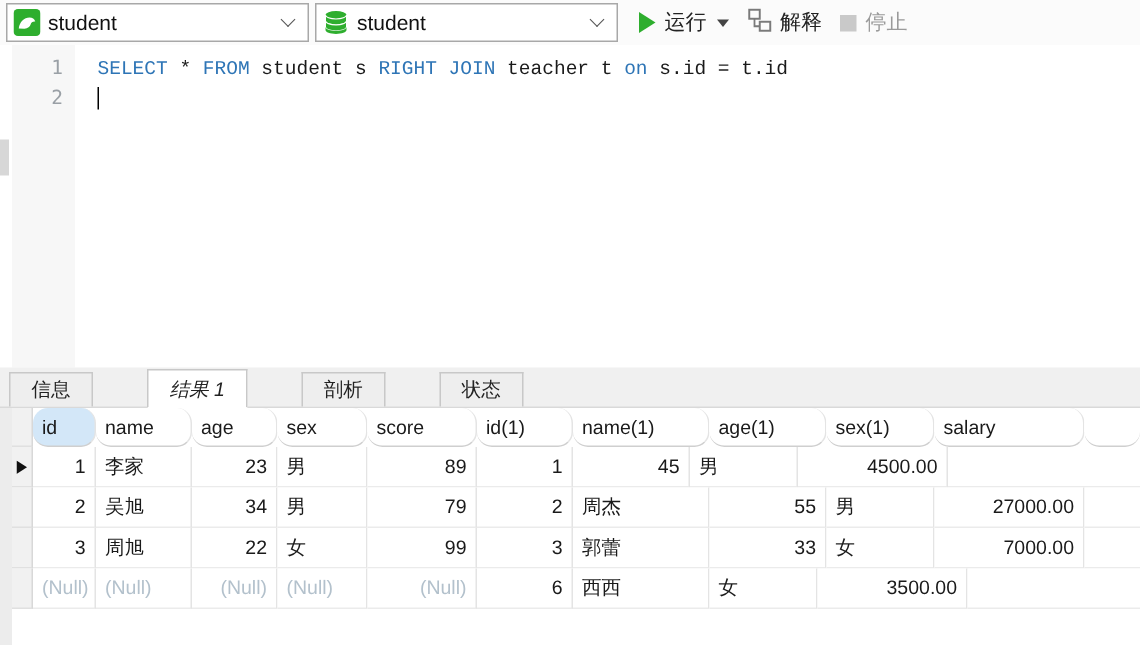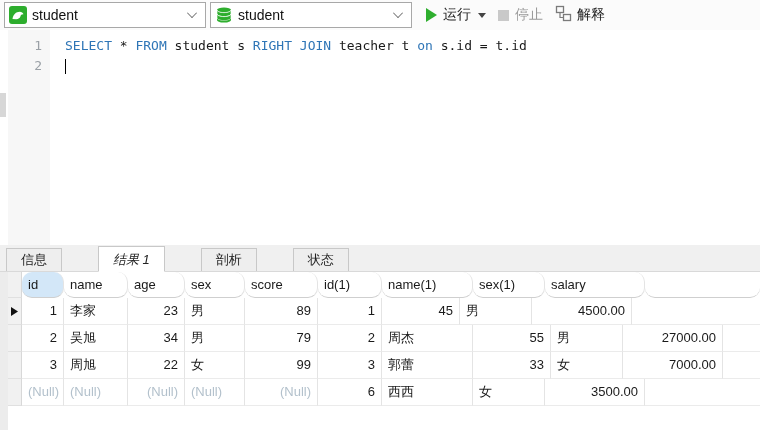--- a/index.html
+++ b/index.html
@@ -17,21 +17,21 @@
   .play { width:0; height:0; border-left:11px solid #2eae2e; border-top:7px solid transparent; border-bottom:7px solid transparent; margin-right:6px; }
   .caret { width:0; height:0; border-top:5px solid #444; border-left:4px solid transparent; border-right:4px solid transparent; margin-left:7px; }
   .stopsq { width:11px; height:11px; background:#c9c9c9; margin-right:6px; }
   .explain-ic { margin-right:5px; }
 
   
   .editor { position:absolute; left:0; top:30px; width:760px; height:215px; background:#fff; }
   .dock-handle { position:absolute; left:0; top:63px; width:6px; height:24px; background:#d7d7d7; }
   .gutter { position:absolute; left:8px; top:0; width:42px; height:100%; background:#f7f7f7; }
   .code { position:absolute; left:50px; top:0; right:0; height:100%; font-family:"DejaVu Sans Mono", monospace; font-size:13px; }
-  .code-line, .gut-line { height:20px; line-height:20px; }
+  .code-line, .gut-line { height:20px; line-height:20px;font-family:Liberation Mono, monospace; }
   .gut-line { text-align:right; padding-right:8px; color:#9aa0a6; font-family:"DejaVu Sans Mono", monospace; font-size:13px; }
   .code-line { padding-left:15px; white-space:pre; color:#1a1a1a; }
   .gutter, .code { padding-top:6px; }
   .tok-kw { color:#2e75b6; }
   .cursor { display:inline-block; width:1px; height:15px; background:#000; vertical-align:middle; animation:blink 1s steps(1) infinite; }
   @keyframes blink { 50% { opacity:0; } }
 
   
   .tabbar { position:absolute; left:0; top:245px; width:760px; height:27px; background:#f0f0f0; border-bottom:1px solid #d9d9d9; display:flex; align-items:flex-end; padding-left:6px;gap:34px; }
   .tab { height:23px; line-height:22px; padding:0 14px; font-size:13px; color:#222; background:#eeeeee; border:1px solid #c8c8c8; border-bottom:none; margin-right:2px; cursor:default; }
@@ -82,33 +82,33 @@
           </svg>
       </span>
       <span class="val">student</span>
       <span class="chev"></span>
     </div>
     <div class="tbtn" style="margin-left:8px">
       <span class="play"></span>
       <span>运行</span>
       <span class="caret"></span>
     </div>
-    <div class="tbtn disabled">
-      <span class="stopsq"></span>
-      <span>停止</span>
-    </div>
     <div class="tbtn">
       <span class="explain-ic">
         <svg width="17" height="17" viewBox="0 0 17 17">
             <rect x="1.5" y="1.5" width="7" height="6" fill="none" stroke="#7a7a7a" stroke-width="1.3"></rect>
             <rect x="8.5" y="9.5" width="7" height="6" fill="none" stroke="#7a7a7a" stroke-width="1.3"></rect>
             <path d="M5 7.5v5h3.5" fill="none" stroke="#7a7a7a" stroke-width="1.2"></path>
           </svg>
       </span>
       <span>解释</span>
+    </div>
+    <div class="tbtn disabled">
+      <span class="stopsq"></span>
+      <span>停止</span>
     </div>
   </div>
 
   <div class="editor">
     <div class="dock-handle"></div>
     <div class="gutter" id="gutter">
         <div class="gut-line">1</div>
         <div class="gut-line">2</div>
       </div>
     <div class="code" id="code">
@@ -129,20 +129,21 @@
     <div class="gtable" id="gtable">
         <div class="grow header">
           <div class="marker"></div>
           <div class="cell c0 selcol">id</div>
           <div class="cell c1">name</div>
           <div class="cell c2">age</div>
           <div class="cell c3">sex</div>
           <div class="cell c4">score</div>
           <div class="cell c5">id(1)</div>
           <div class="cell c6">name(1)</div>
+          <div class="cell c7">age(1)</div>
           <div class="cell c8">sex(1)</div>
           <div class="cell c9">salary</div>
           <div class="cell fill"></div>
         </div>
         <div class="grow">
           <div class="marker">
             <svg width="7" height="9" viewBox="0 0 7 9">
               <path d="M0 0 L7 4.5 L0 9 Z" fill="#111"></path>
             </svg>
           </div>

